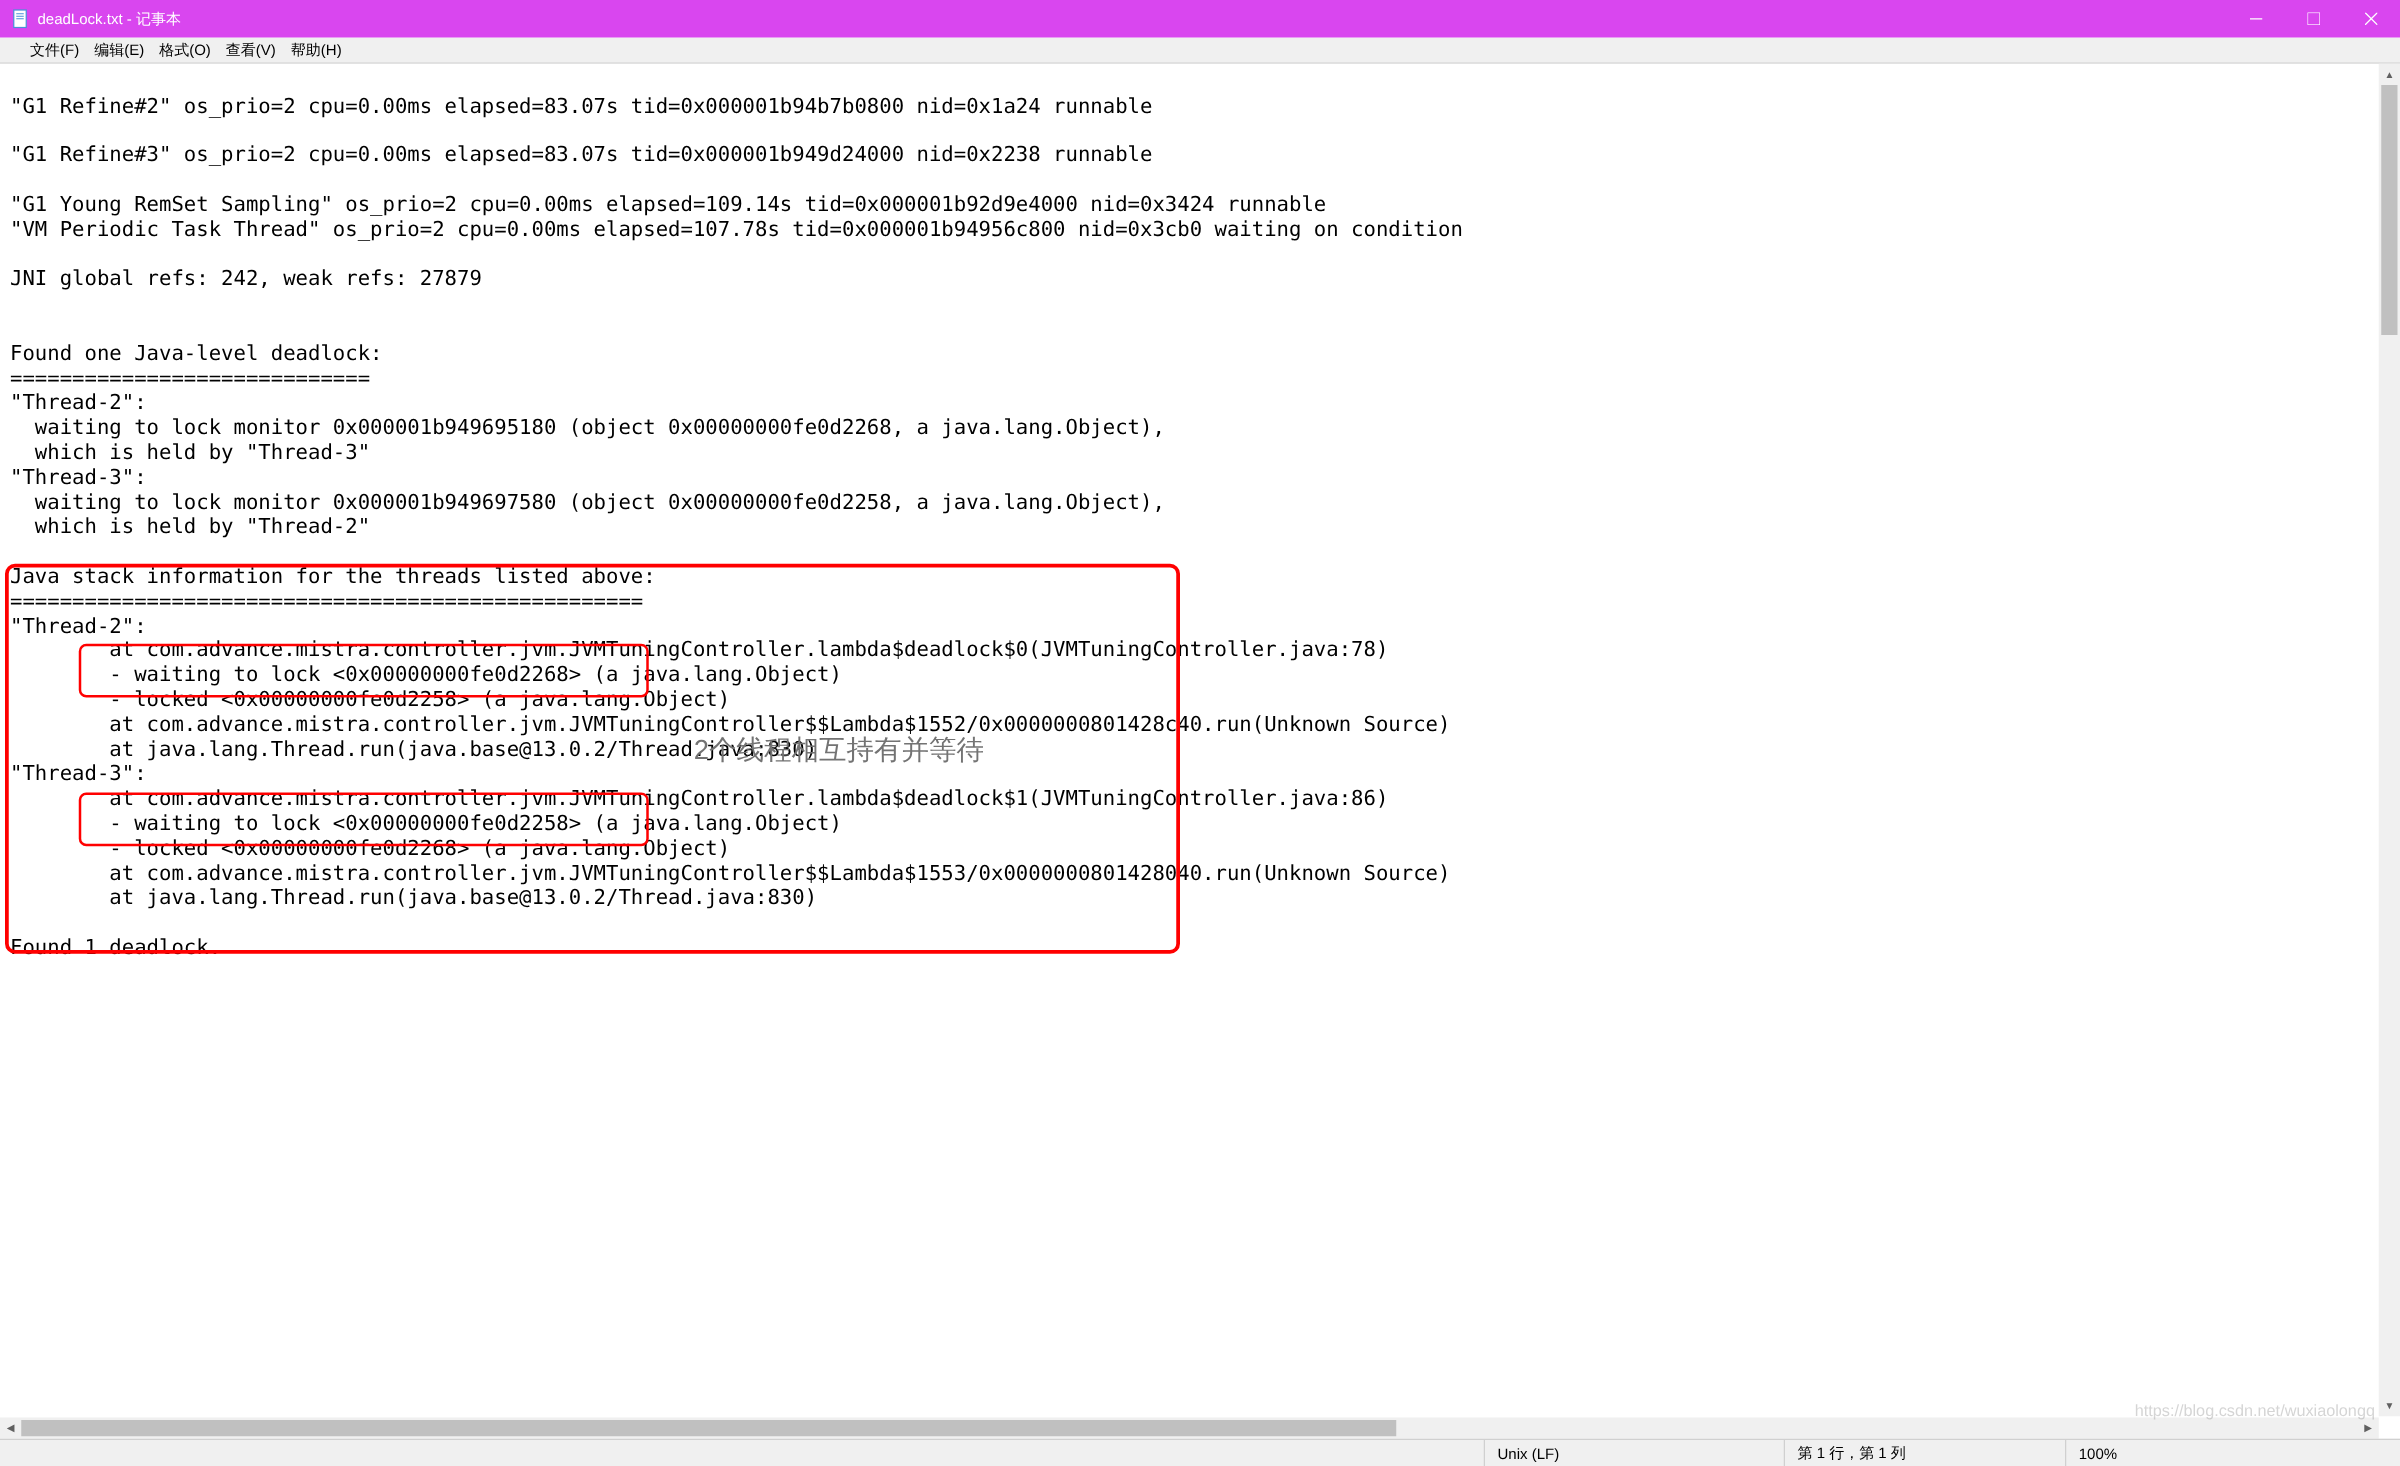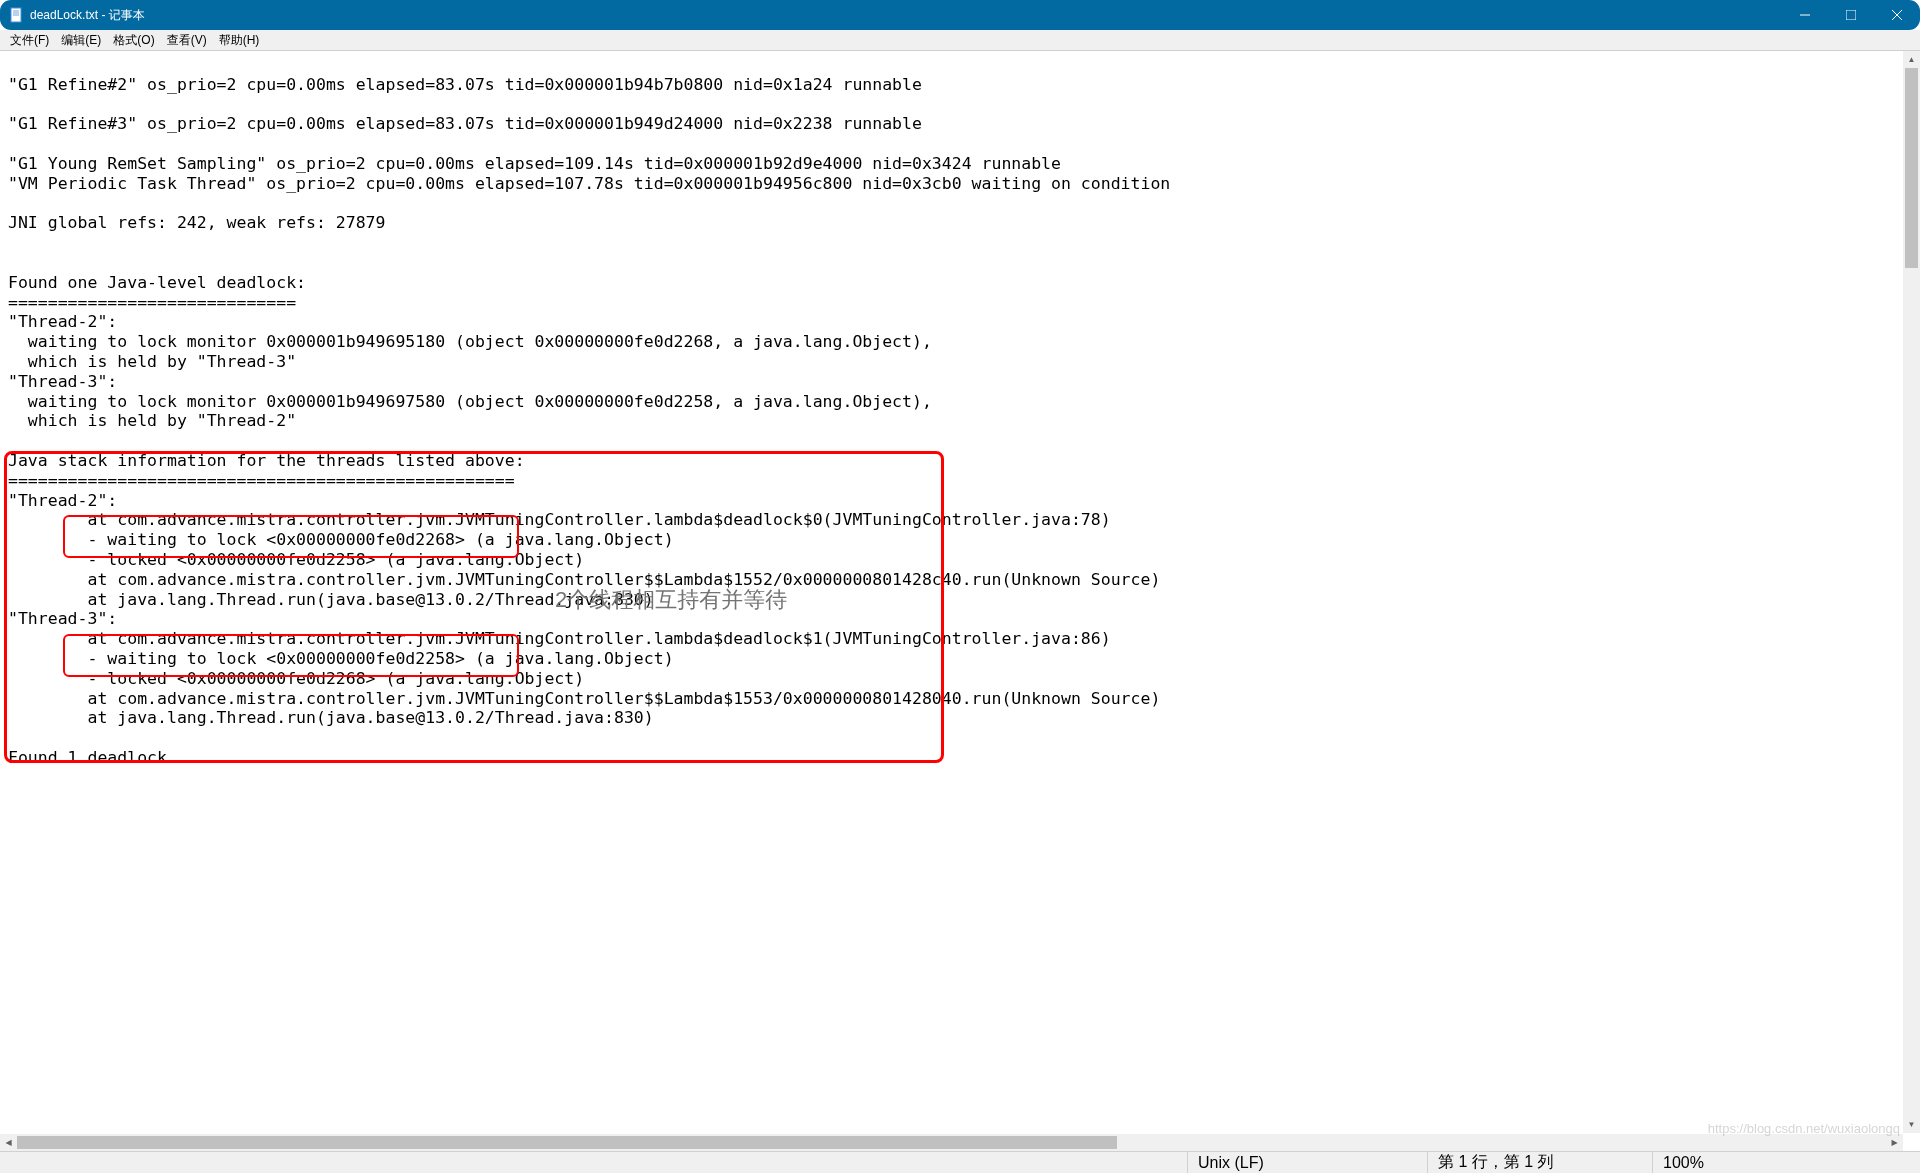--- a/index.html
+++ b/index.html
@@ -10,28 +10,27 @@
     body {
       font-family: "Microsoft YaHei", "Segoe UI", sans-serif;
       font-size: 12px;
       background: #fff;
       width: 1920px;
       height: 1173px;
       overflow: hidden;
       position: relative;
     }
     .titlebar {
-      background: #0369a1;
+      background: #d946ef;
       color: #fff;
       height: 30px;
       display: flex;
       align-items: center;
       padding-left: 8px;
       position: relative;
-      border-radius: 11px;
     }
     .titlebar-icon {
       width: 16px;
       height: 16px;
       margin-right: 6px;
       display: inline-flex;
       align-items: center;
       justify-content: center;
     }
     .titlebar-title {
@@ -52,21 +51,21 @@
       justify-content: center;
       color: #fff;
       font-size: 10px;
     }
     .menubar {
       background: #f0f0f0;
       border-bottom: 1px solid #d0d0d0;
       height: 21px;
       display: flex;
       align-items: center;
-      padding-left: 4px;
+      padding-left: 18px;
       font-size: 12px;
     }
     .menu-item {
       padding: 2px 6px;
       cursor: pointer;
     }
     .content-area {
       position: relative;
       background: #fff;
       height: 1080px;
@@ -100,21 +99,21 @@
     }
     .statusbar {
       position: absolute;
       bottom: 0;
       left: 0;
       right: 0;
       height: 22px;
       background: #f0f0f0;
       border-top: 1px solid #d0d0d0;
       display: flex;
-      font-size: 16px;
+      font-size: 12px;
       align-items: center;
     }
     .status-section {
       border-left: 1px solid #d0d0d0;
       padding: 0 10px;
       height: 100%;
       display: flex;
       align-items: center;
     }
     .status-spacer {

